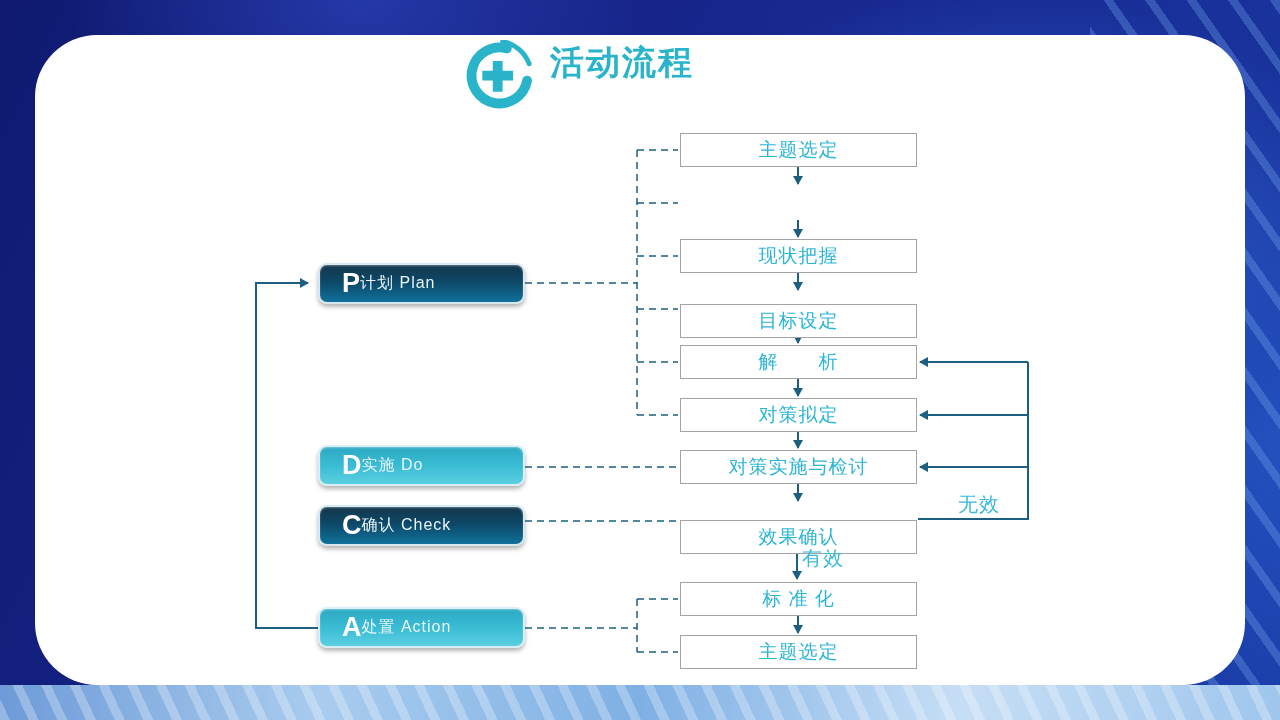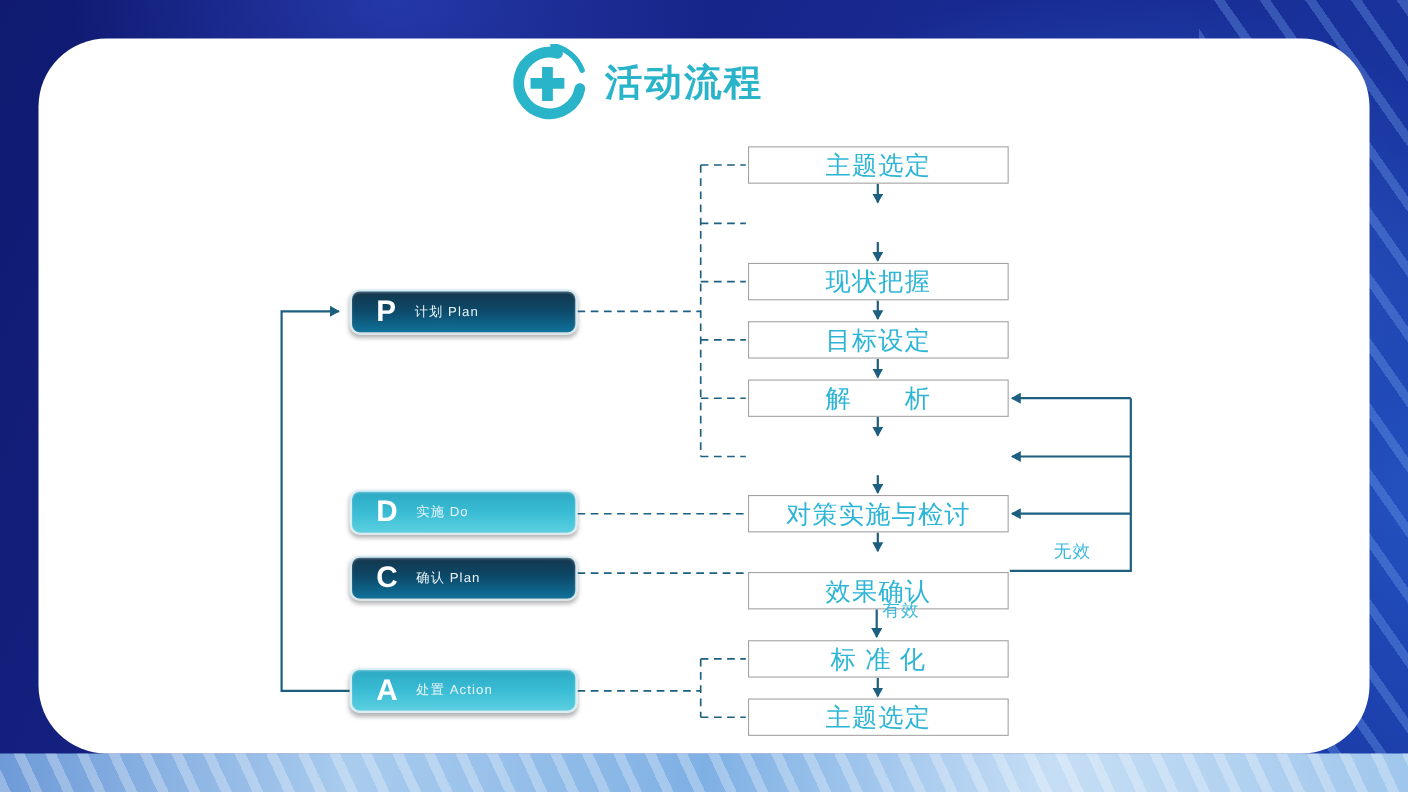--- a/index.html
+++ b/index.html
@@ -20,42 +20,42 @@
   .bottom-strip{
     position:absolute; left:0; bottom:0; width:100%; height:35px;
     background:
       repeating-linear-gradient(65deg, rgba(255,255,255,.28) 0 9px, transparent 9px 26px),
       linear-gradient(90deg,#6e9bd8 0%,#a9ccee 25%,#7fb0e4 50%,#c6def5 75%,#9fc6ec 100%);
   }
   .card{
     position:absolute; left:35px; top:35px; width:1210px; height:650px;
     background:#fff; border-radius:62px;
   }
-  .title-wrap{ position:absolute; left:462px; top:40px; display:flex; align-items:center; }
+  .title-wrap{ position:absolute; left:462px; top:40px; display:flex; align-items:flex-start; }
   .title-icon{ width:70px; height:70px; }
   .page-title{
     margin-left:18px; font-size:34px; font-weight:bold; color:#29b4ca; letter-spacing:2px;
   }
   .pdca-btn{
     position:absolute; left:318px; width:207px; height:41px;
     border-radius:9px; display:flex; align-items:center; padding-left:22px;
     border:2px solid rgba(225,240,247,.95);
     box-shadow:0 3px 4px rgba(90,90,90,.45), inset 0 1px 2px rgba(255,255,255,.35);
   }
   .pdca-dark{  background:linear-gradient(180deg,#14364c 0%,#0d4868 45%,#0f719a 100%); }
   .pdca-light{ background:linear-gradient(180deg,#2da9c3 0%,#39bcd4 50%,#5bcfe0 100%); }
   .pdca-letter{ font-size:27px; font-weight:bold; color:#fff; line-height:1; }
-  .pdca-label{ margin-left:17px; font-size:12px; color:#eaf5fa; letter-spacing:1px; }
+  .pdca-label{ font-size:16px; color:#eaf5fa; letter-spacing:1px; }
   .step{
     position:absolute; left:680px; width:237px; height:34px;
     background:#fff; border:1px solid #a3a3a3;
     display:flex; align-items:center; justify-content:center;
-    font-size:23px; color:#2db5d6; letter-spacing:1px;
+    font-size:19px; color:#2db5d6; letter-spacing:1px;
   }
-  .branch-label{ position:absolute; font-size:16px; color:#3bb9dc; letter-spacing:1px; }
+  .branch-label{ position:absolute; font-size:20px; color:#3bb9dc; letter-spacing:1px; }
   svg.connectors{ position:absolute; left:0; top:0; pointer-events:none; }
 </style>
 </head>
 <body>
 
 <div class="stage">
   <div class="dna-streaks"></div>
   <div class="bottom-strip"></div>
   <div class="card"></div>
 
@@ -118,31 +118,32 @@
   <div class="pdca-btn pdca-dark" style="top:263px">
     <span class="pdca-letter">P</span>
     <span class="pdca-label">计划 Plan</span>
   </div>
   <div class="pdca-btn pdca-light" style="top:445px">
     <span class="pdca-letter">D</span>
     <span class="pdca-label">实施 Do</span>
   </div>
   <div class="pdca-btn pdca-dark" style="top:505px">
     <span class="pdca-letter">C</span>
-    <span class="pdca-label">确认 Plan</span>
+    <span class="pdca-label">确认 Check</span>
   </div>
   <div class="pdca-btn pdca-light" style="top:607px">
     <span class="pdca-letter">A</span>
     <span class="pdca-label">处置 Action</span>
   </div>
 
   <div class="step" style="top:133px">主题选定</div>
   <div class="step" style="top:239px">现状把握</div>
-  <div class="step" style="top:292px">目标设定</div>
+  <div class="step" style="top:304px">目标设定</div>
   <div class="step" style="top:345px">解　　析</div>
+  <div class="step" style="top:398px">对策拟定</div>
   <div class="step" style="top:450px">对策实施与检讨</div>
   <div class="step" style="top:520px">效果确认</div>
   <div class="step" style="top:582px">标 准 化</div>
   <div class="step" style="top:635px">主题选定</div>
 
   <div class="branch-label" style="left:958px; top:491px">无效</div>
   <div class="branch-label" style="left:802px; top:545px">有效</div>
 </div>
 
 </body></html>

